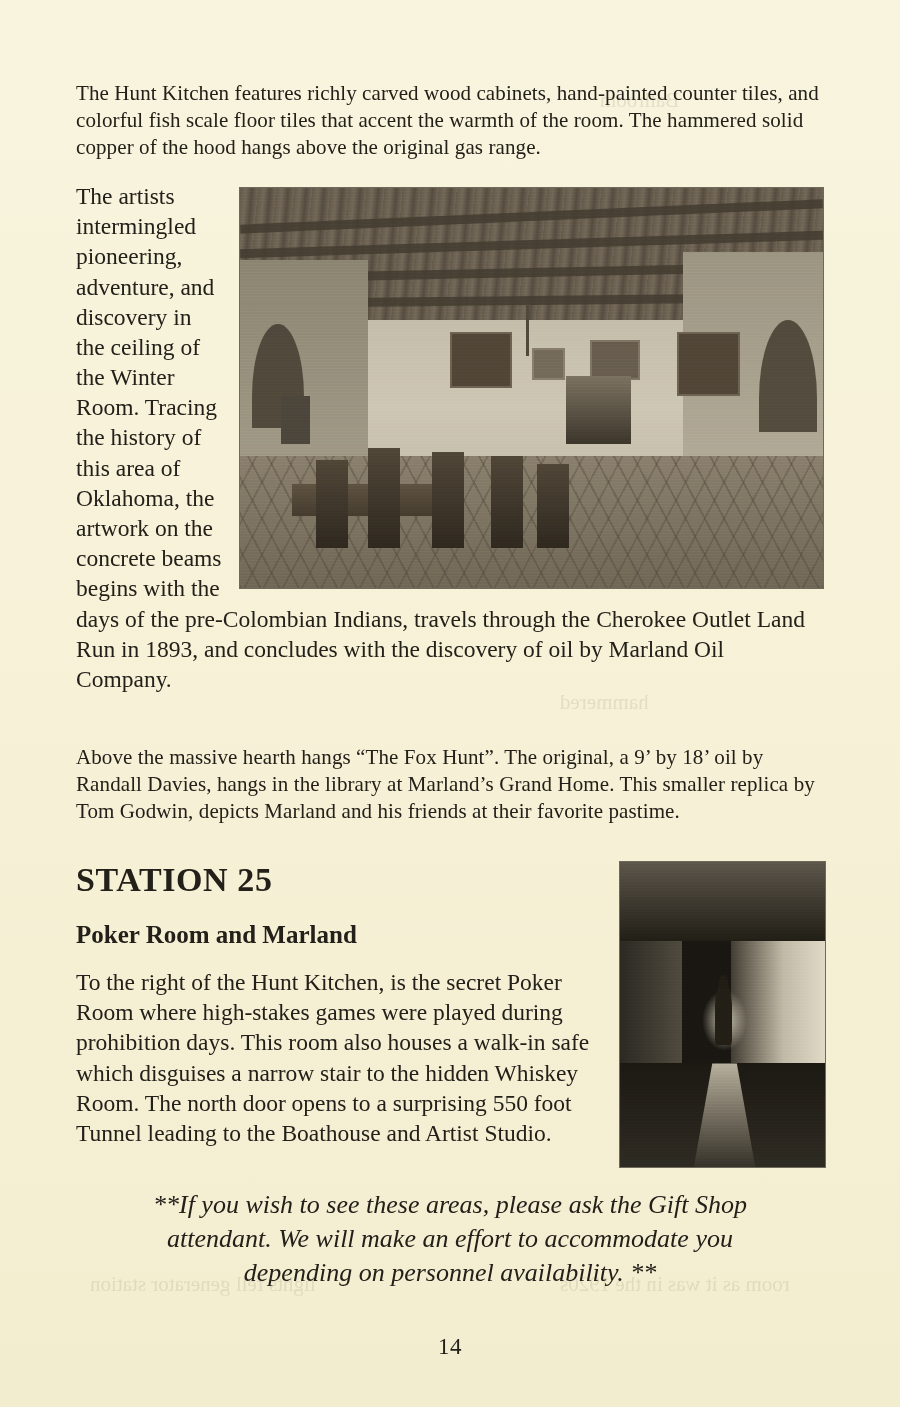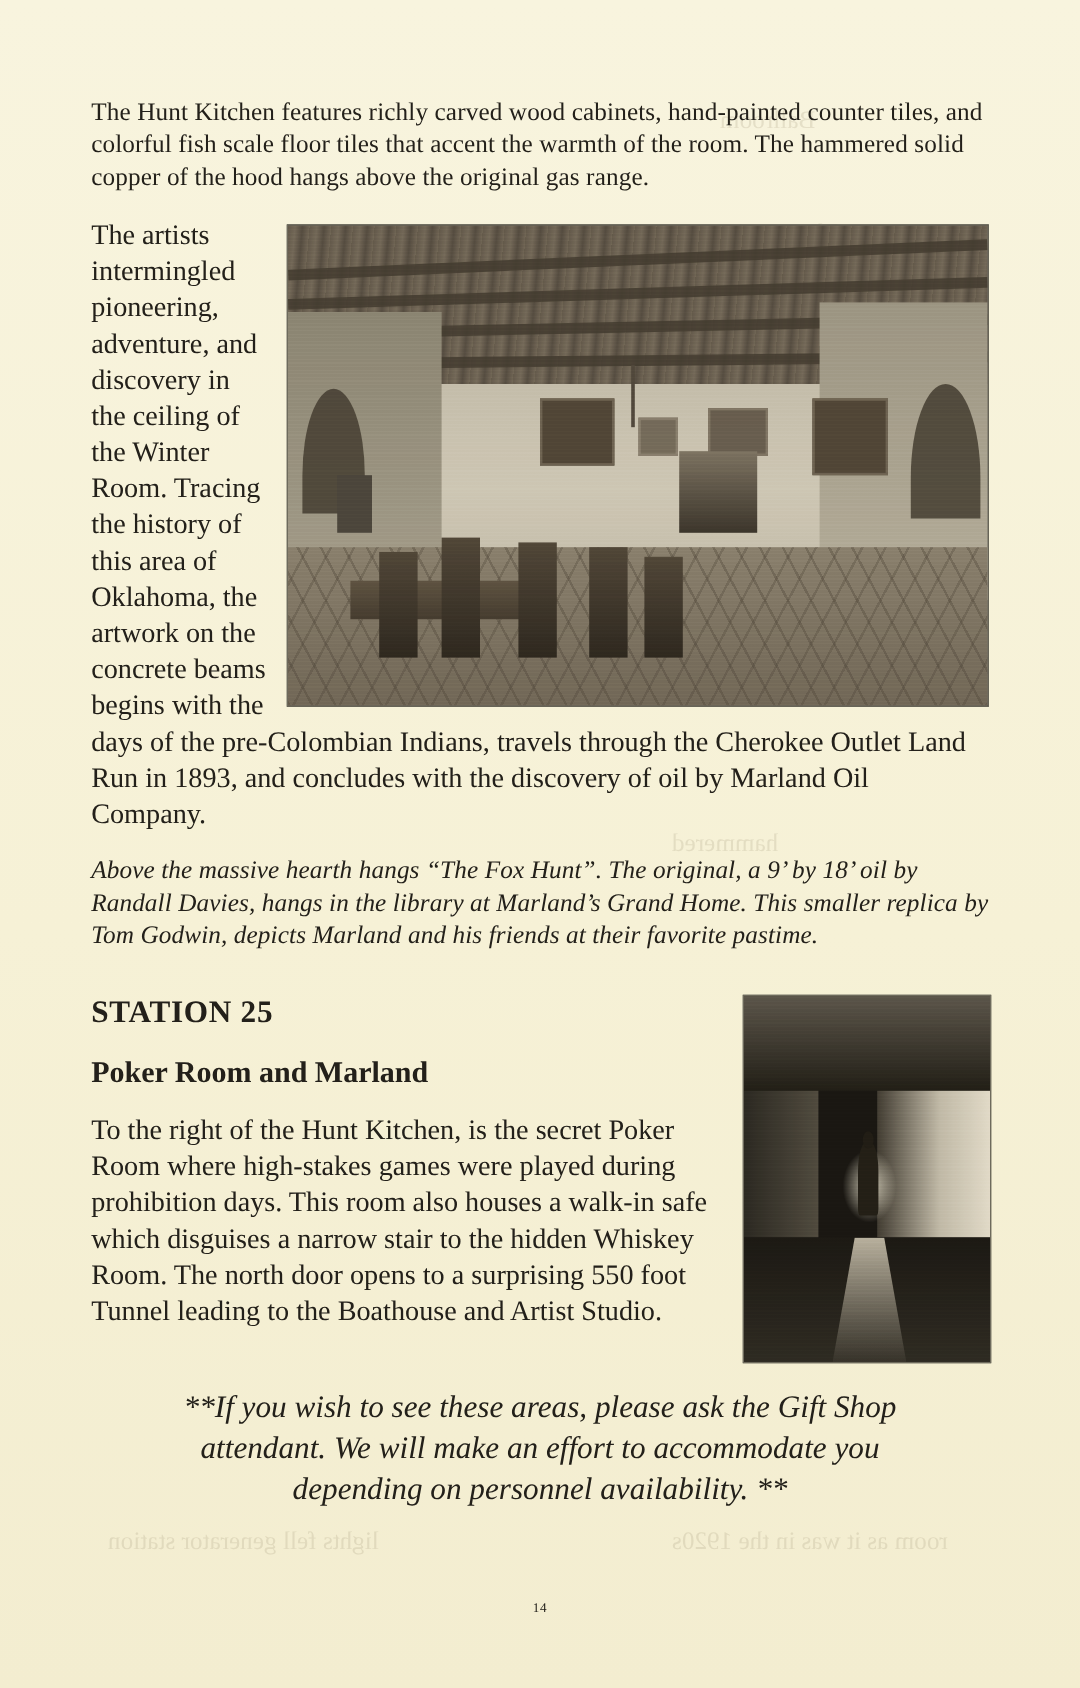--- a/index.html
+++ b/index.html
@@ -62,21 +62,21 @@
     border: 1px solid #6d6a5c;
   }
   .photo-interior {
     width: 583px;
     height: 400px;
   }
   .caption-block {
     clear: both;
   }
   .station-head {
-    font-size: 26px;
+    font-size: 34px;
     font-weight: bold;
     letter-spacing: 0.6px;
     margin: 0 0 22px 0;
     font-family: "Liberation Serif", serif;
   }
   .station-sub {
     font-size: 25px;
     font-weight: bold;
     margin: 0 0 18px 0;
   }
@@ -92,21 +92,21 @@
     font-size: 20.5px;
     text-align: center;
     margin: 26px 0 0 0;
   }
   .folio {
     position: absolute;
     left: 0;
     top: 1334px;
     width: 900px;
     text-align: center;
-    font-size: 11px;
+    font-size: 23px;
     letter-spacing: 0.5px;
   }
   
   .wr-sky { position:absolute; inset:0; background:
       linear-gradient(180deg,#b9b3a2 0%, #cdc7b6 30%, #d9d3c2 55%, #bdb7a6 100%); }
   .wr-ceiling { position:absolute; left:0; top:0; width:100%; height:33%;
       background: repeating-linear-gradient(95deg, #5b5246 0px, #6d6355 6px, #4a4239 12px, #695f51 18px);
       opacity:0.95; }
   .wr-beam { position:absolute; height:9px; background:#3b352c; opacity:0.85; }
   .wr-wall-l { position:absolute; left:0; top:18%; width:22%; height:60%;
@@ -198,21 +198,21 @@
         <div class="wr-tap" style="left:7%; top:52%; width:5%; height:12%;"></div>
         <div class="photo-tint"></div>
         <div class="grain"></div>
       </div>
     </div>
 
     <div class="para-wrap">The artists intermingled pioneering, adventure, and discovery in the ceiling of the Winter Room. Tracing the history of this area of Oklahoma, the artwork on the concrete beams begins with the days of the pre-Colombian Indians, travels through the Cherokee Outlet Land Run in 1893, and concludes with the discovery of oil by Marland Oil Company.</div>
 
     <div class="caption-block" style="height:14px;"></div>
 
-    <p class="body-text" style="margin-top:0;font-style:italic;">Above the massive hearth hangs “The Fox Hunt”. The original, a 9’ by 18’ oil by Randall Davies, hangs in the library at Marland’s Grand Home.  This smaller replica by Tom Godwin, depicts Marland and his friends at their favorite pastime.</p>
+    <p class="body-text" style="margin-top:32px;">Above the massive hearth hangs “The Fox Hunt”. The original, a 9’ by 18’ oil by Randall Davies, hangs in the library at Marland’s Grand Home.  This smaller replica by Tom Godwin, depicts Marland and his friends at their favorite pastime.</p>
 
     <div style="margin-top:36px;">
       <div class="figure-right" style="width:205px; margin:0 0 6px 20px;">
         <div class="photo photo-tunnel">
           <div class="tn-bg"></div>
           <div class="tn-wall-r"></div>
           <div class="tn-wall-l"></div>
           <div class="tn-ceil"></div>
           <div class="tn-glow"></div>
           <div class="tn-floor"></div>

